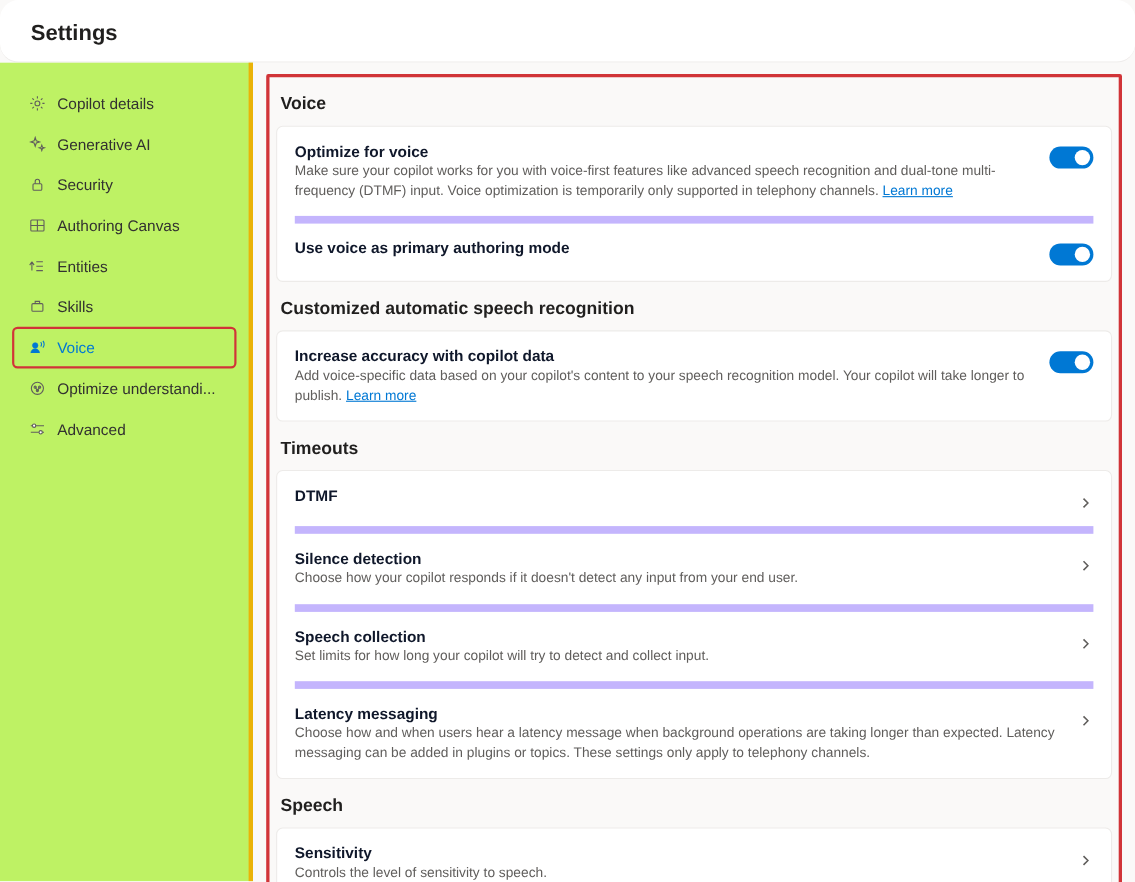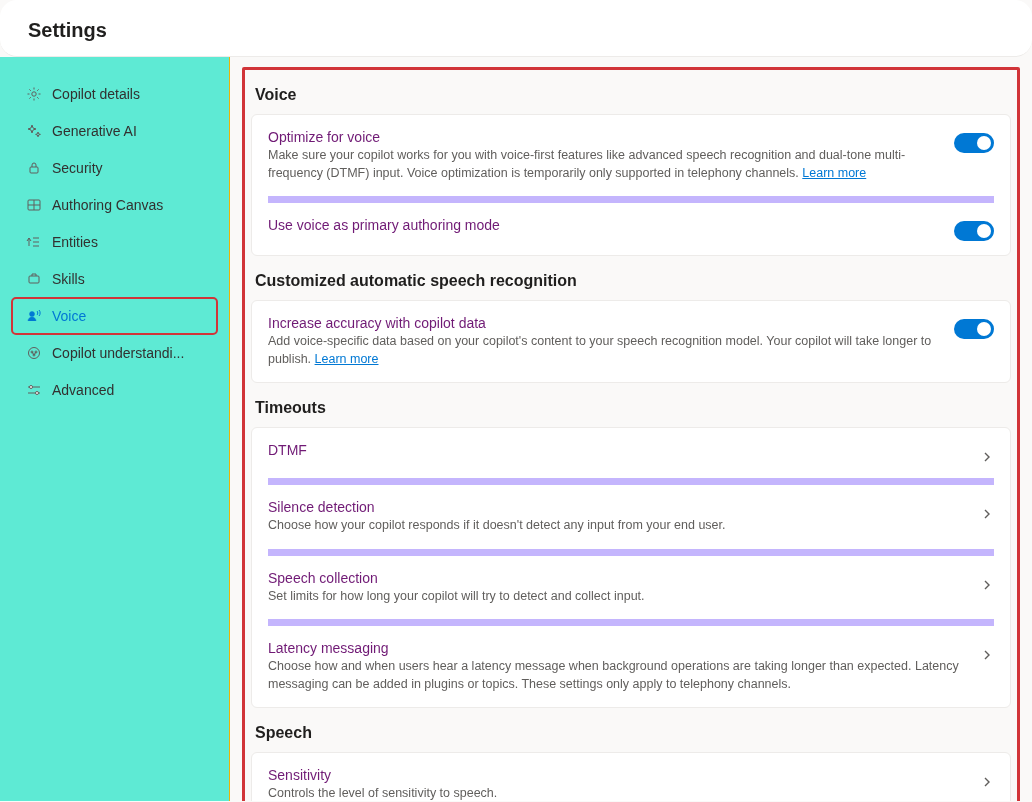--- a/index.html
+++ b/index.html
@@ -37,22 +37,22 @@
     align-items: center;
     justify-content: center;
   }
   .body {
     display: flex;
     height: calc(100% - 58px);
   }
   .sidebar {
     width: 230px;
     padding: 18px 8px;
-    background: #5eead4;
-    border-right: 1px solid #eab308;
+    background: #bef264;
+    border-right: 4px solid #eab308;
   }
   .nav-item {
     display: flex;
     align-items: center;
     gap: 10px;
     padding: 10px 14px;
     font-size: 14px;
     color: #323130;
     cursor: pointer;
     border-radius: 4px;
@@ -108,22 +108,22 @@
     gap: 20px;
   }
   .card-row + .card-row {
     border-top: 7px solid #c4b5fd;
   }
   .card-row-text {
     flex: 1;
   }
   .card-row-title {
     font-size: 14px;
-    font-weight: 400;
-    color: #701a75;
+    font-weight: 700;
+    color: #0f172a;
     margin-bottom: 2px;
   }
   .card-row-desc {
     font-size: 12.5px;
     color: #605e5c;
     line-height: 1.4;
   }
   .card-row-desc a {
     color: #0078d4;
     text-decoration: underline;
@@ -242,21 +242,21 @@
     <div class="nav-item">
       <span class="nav-icon">
         <svg viewBox="0 0 16 16" fill="none" stroke="#605e5c" stroke-width="1">
             <circle cx="8" cy="8" r="5.5"></circle>
             <circle cx="6" cy="7" r="1"></circle>
             <circle cx="10" cy="7" r="1"></circle>
             <circle cx="8" cy="10" r="1"></circle>
             <path d="M6 7l2 3 2-3"></path>
           </svg>
       </span>
-      <span>Copilot understandi...</span>
+      <span>Optimize understandi...</span>
     </div>
     <div class="nav-item">
       <span class="nav-icon">
         <svg viewBox="0 0 16 16" fill="none" stroke="#605e5c" stroke-width="1">
             <path d="M2 5h12M2 11h12"></path>
             <circle cx="5" cy="5" r="1.5" fill="#fff"></circle>
             <circle cx="11" cy="11" r="1.5" fill="#fff"></circle>
           </svg>
       </span>
       <span>Advanced</span>

